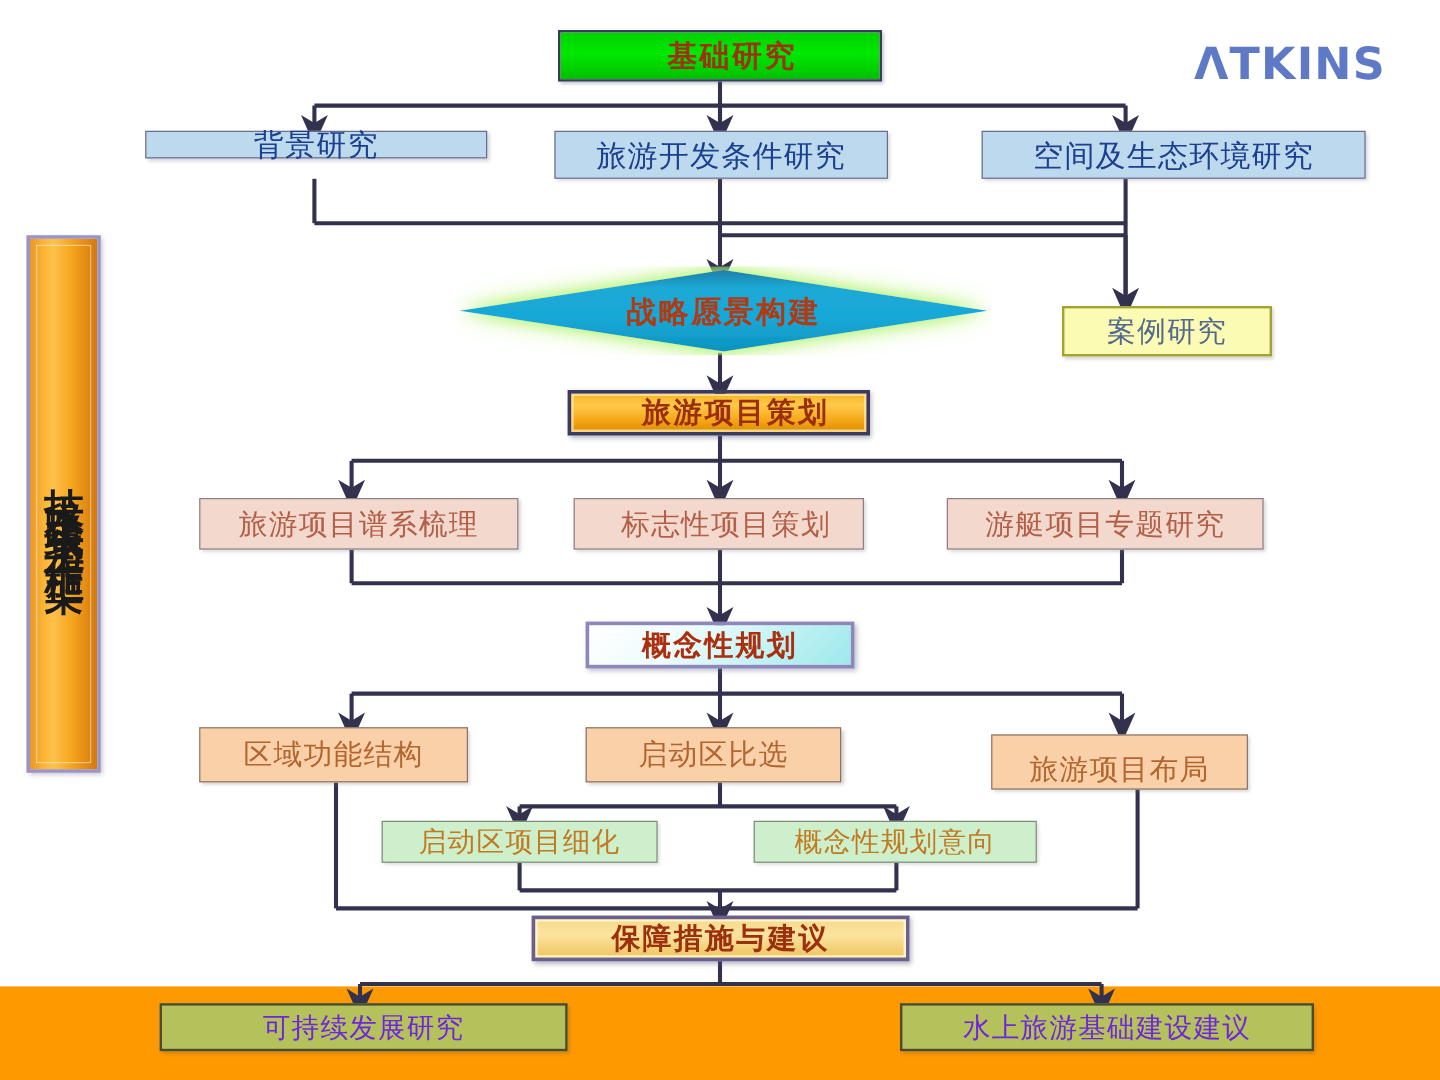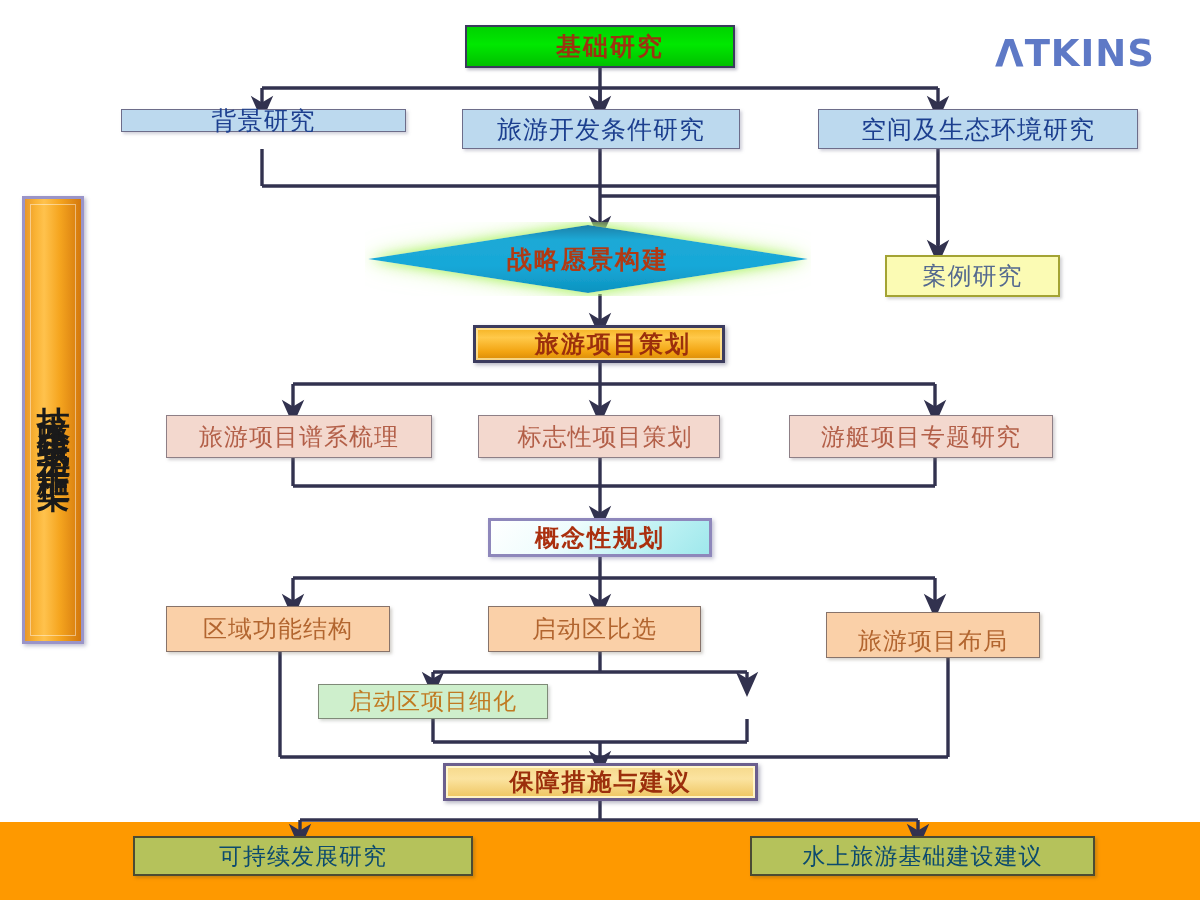--- a/index.html
+++ b/index.html
@@ -210,21 +210,21 @@
     color: #c07a22;
     font-size: 23px;
     letter-spacing: 1px;
     box-shadow: 2px 2px 3px rgba(120,130,115,0.3);
   }
 
   
   .n-olive {
     background: #b5c25b;
     border: 2px solid #4b4b33;
-    color: #0c4a6e;
+    color: #6d28d9;
     font-size: 23px;
     letter-spacing: 1px;
     box-shadow: 2px 2px 3px rgba(110,90,40,0.35);
   }
 
   #connectors {
     position: absolute;
     left: 0; top: 0;
     width: 1200px;
     height: 900px;
@@ -321,21 +321,21 @@
   <div class="node n-blue" style="left:121px; top:109px; width:285px; height:23px;">
     <span>背景研究</span>
   </div>
   <div class="node n-blue" style="left:462px; top:109px; width:278px; height:40px;">
     <span>旅游开发条件研究</span>
   </div>
   <div class="node n-blue" style="left:818px; top:109px; width:320px; height:40px;">
     <span>空间及生态环境研究</span>
   </div>
 
-  <div class="n-diamond-wrap" style="left:365px; top:222px; width:446px; height:74px;">
+  <div class="n-diamond-wrap" style="left:380px; top:222px; width:446px; height:74px;">
     <svg class="n-diamond-glow" viewBox="0 0 446 74" preserveAspectRatio="none">
       <defs>
         <linearGradient id="dgrad" x1="0" y1="0" x2="0" y2="1">
           <stop offset="0%" stop-color="#1a7fa8"></stop>
           <stop offset="22%" stop-color="#1fa9d6"></stop>
           <stop offset="60%" stop-color="#16a8d8"></stop>
           <stop offset="100%" stop-color="#0e93bf"></stop>
         </linearGradient>
         <filter id="glow" x="-25%" y="-55%" width="150%" height="210%">
           <feDropShadow dx="0" dy="0" stdDeviation="6" flood-color="#a9f25f" flood-opacity="0.95"></feDropShadow>
@@ -375,20 +375,23 @@
   <div class="node n-peach" style="left:488px; top:606px; width:213px; height:46px;">
     <span>启动区比选</span>
   </div>
   <div class="node n-peach" style="left:826px; top:612px; width:214px; height:46px;align-items:flex-end;">
     <span>旅游项目布局</span>
   </div>
 
   <div class="node n-lgreen" style="left:318px; top:684px; width:230px; height:35px;">
     <span>启动区项目细化</span>
   </div>
+  <div class="node n-lgreen" style="left:628px; top:684px; width:236px; height:35px;">
+    <span>概念性规划意向</span>
+  </div>
 
   <div class="node n-tan" style="left:443px; top:763px; width:315px; height:38px;">
     <span>保障措施与建议</span>
   </div>
 
   <div class="node n-olive" style="left:133px; top:836px; width:340px; height:40px;">
     <span>可持续发展研究</span>
   </div>
   <div class="node n-olive" style="left:750px; top:836px; width:345px; height:40px;">
     <span>水上旅游基础建设建议</span>

